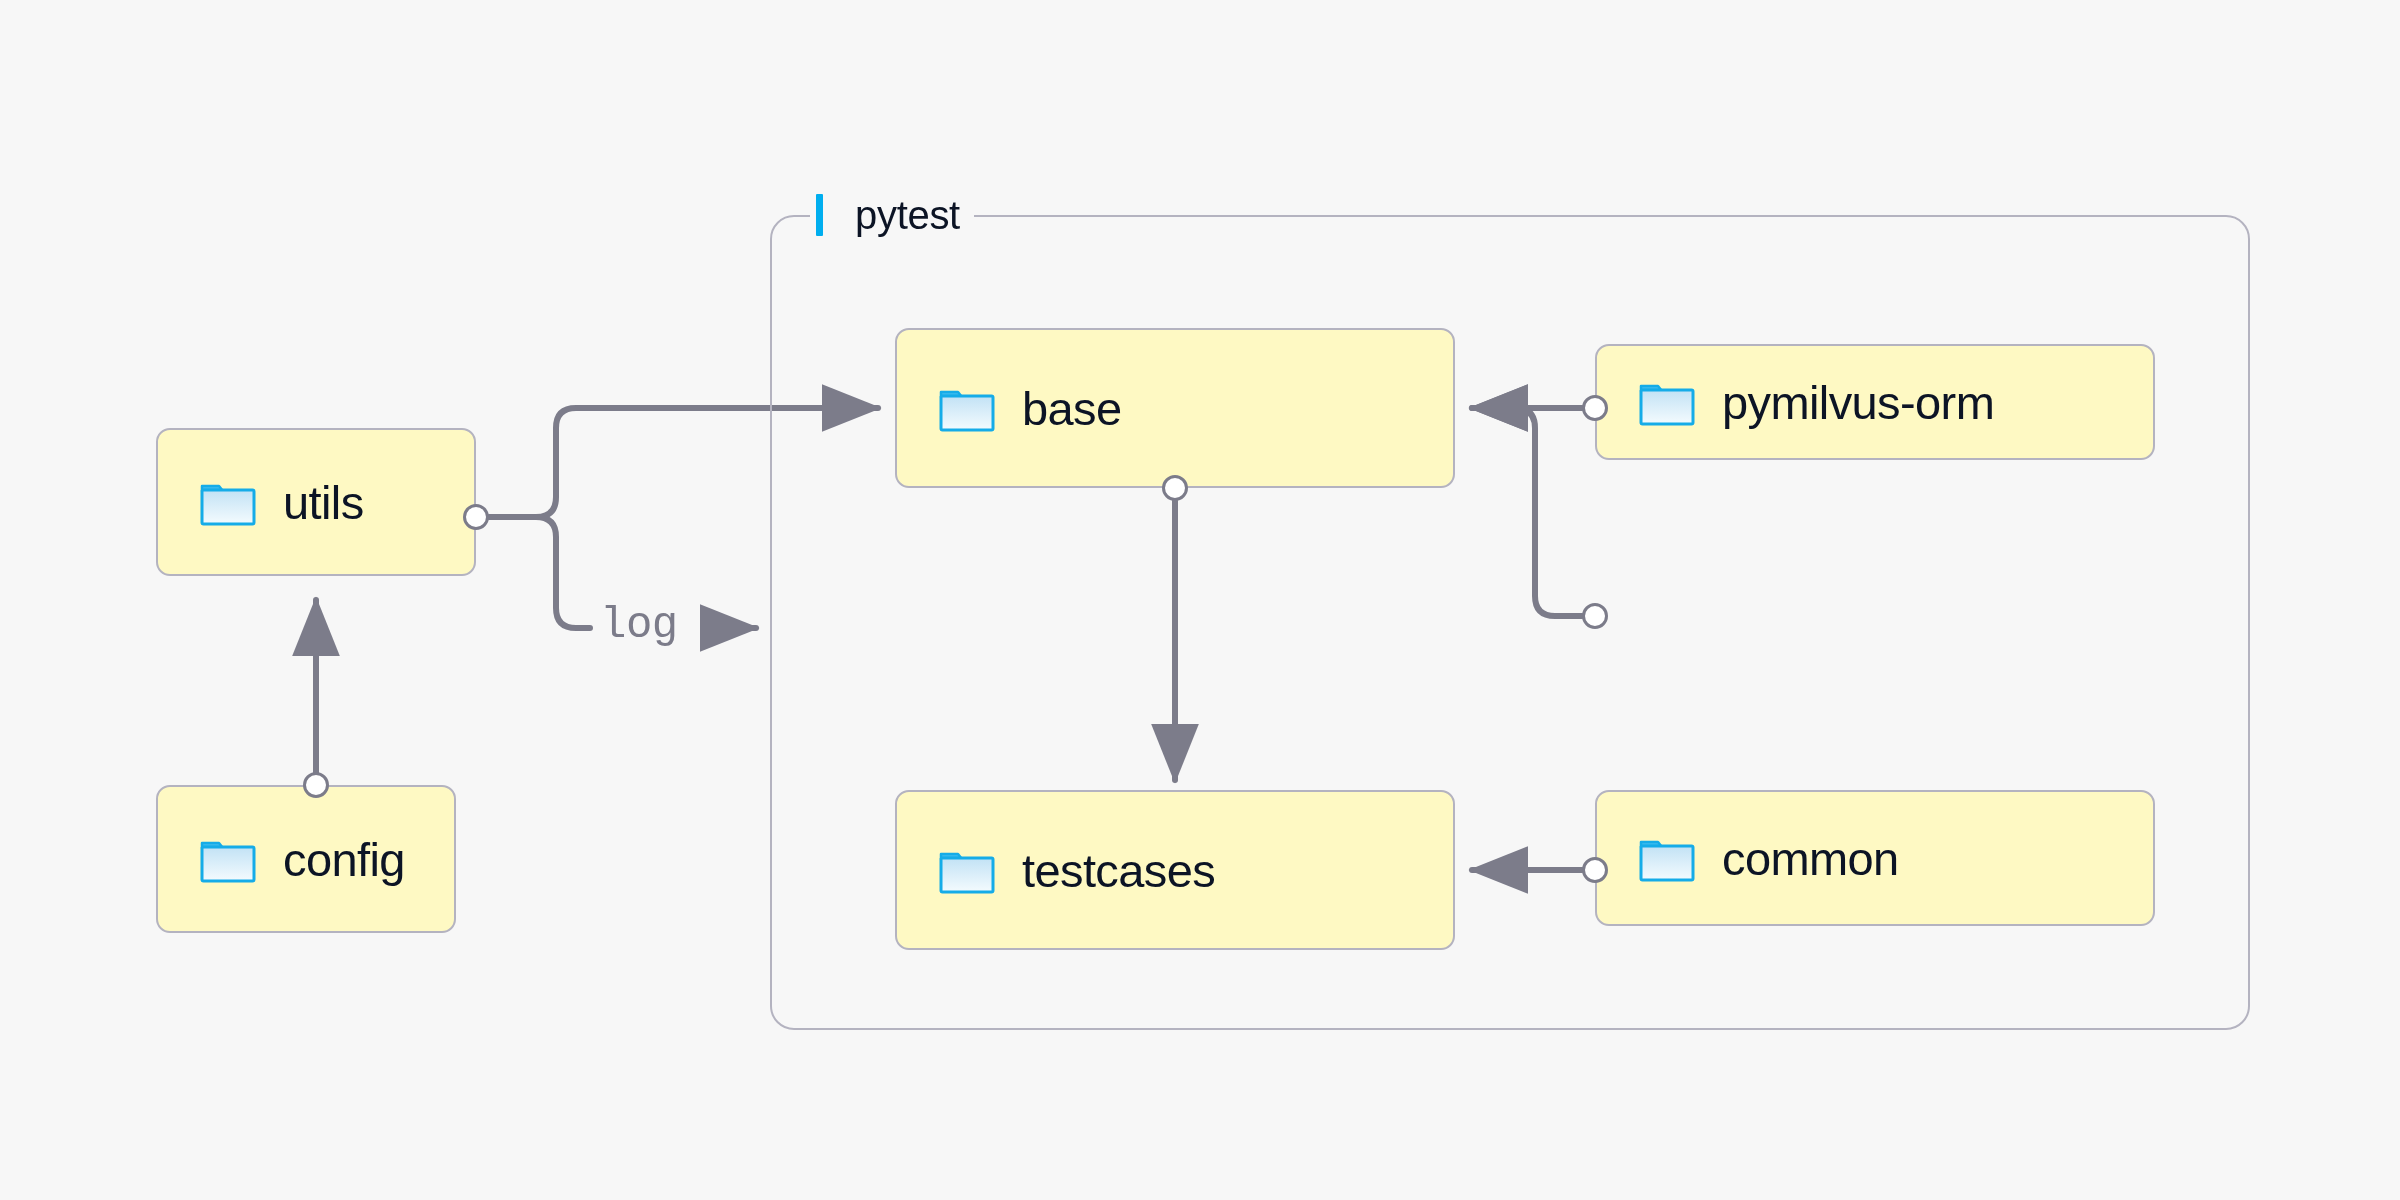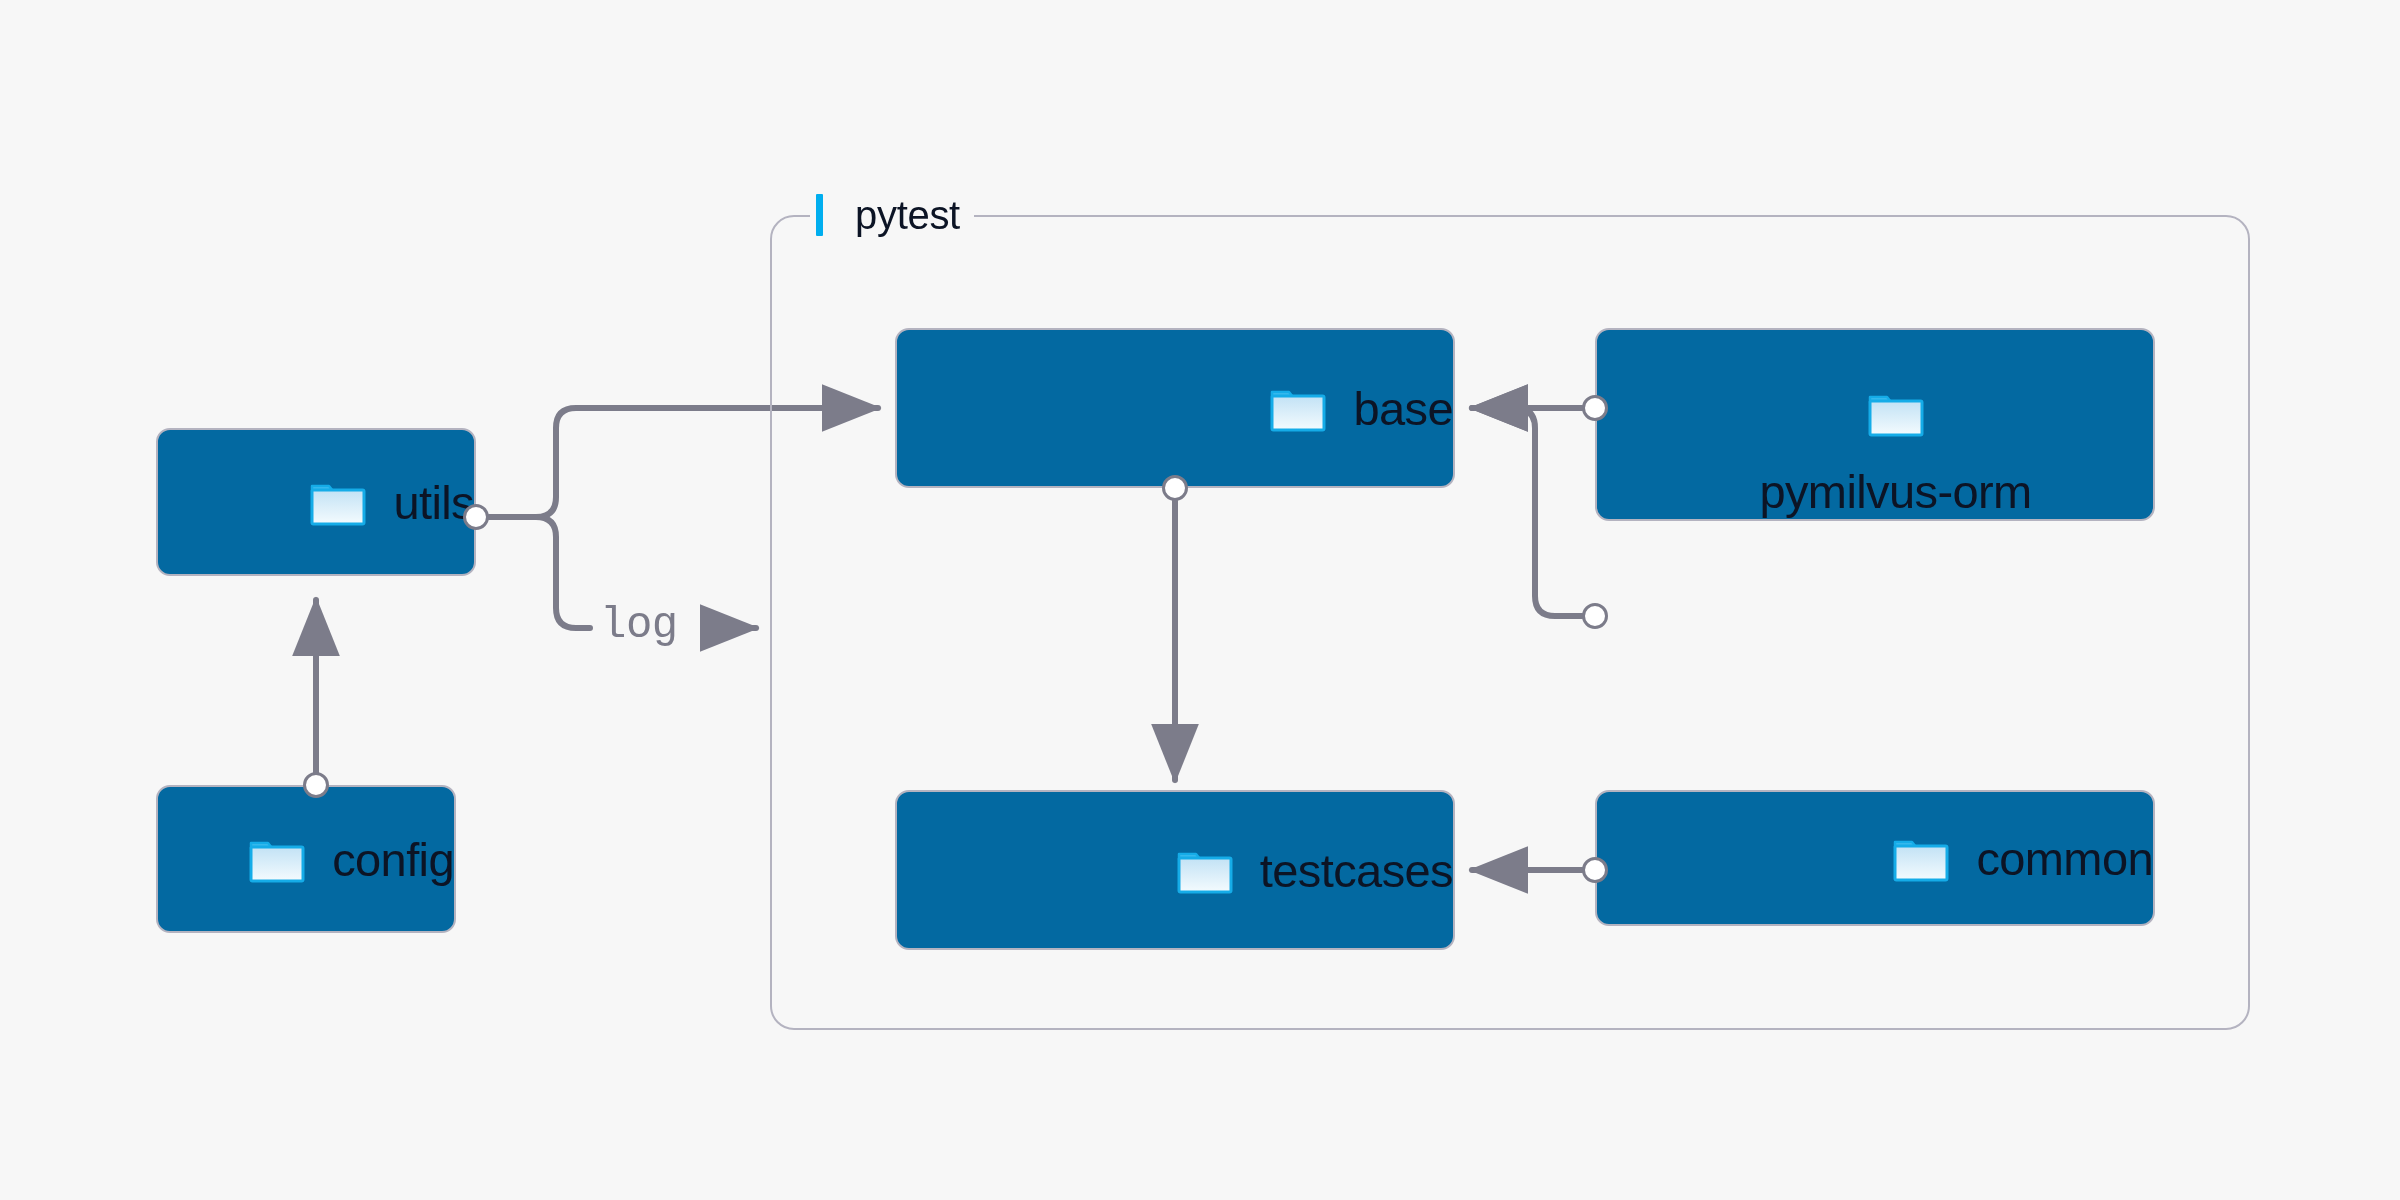--- a/index.html
+++ b/index.html
@@ -61,28 +61,27 @@
     font-size: 40px;
     color: #0c1425;
     letter-spacing: -0.3px;
     white-space: nowrap;
   }
 
   
   .node {
     position: absolute;
     box-sizing: border-box;
-    background: #0369a1;
+    background: #fef9c3;
     border: 2px solid #b4b3c0;
     border-radius: 14px;
     display: flex;
     align-items: center;
     padding-left: 41px;
     gap: 26px;
-    justify-content: flex-end;
   }
   .node-label {
     font-size: 47px;
     color: #0c1425;
     letter-spacing: -0.6px;
     white-space: nowrap;
   }
 
   
   .folder-icon {
@@ -193,21 +192,21 @@
   <div class="port" style="left:1162px; top:475px;"></div>
 
   <div class="node" style="left:895px; top:790px; width:560px; height:160px;">
     <svg class="folder-icon" viewBox="0 0 58 50">
       <path d="M3 9 h17 l4 5 h-21 z" fill="url(#folderTabGrad)" stroke="#15ace8" stroke-width="2.5" stroke-linejoin="round"></path>
       <rect x="3" y="13" width="52" height="34" rx="1.5" fill="url(#folderGrad)" stroke="#15ace8" stroke-width="3"></rect>
     </svg>
     <span class="node-label">testcases</span>
   </div>
 
-  <div class="node" style="left:1595px; top:328px; width:560px; height:193px;flex-direction:column;">
+  <div class="node" style="left:1595px; top:344px; width:560px; height:116px;">
     <svg class="folder-icon" viewBox="0 0 58 50">
       <path d="M3 9 h17 l4 5 h-21 z" fill="url(#folderTabGrad)" stroke="#15ace8" stroke-width="2.5" stroke-linejoin="round"></path>
       <rect x="3" y="13" width="52" height="34" rx="1.5" fill="url(#folderGrad)" stroke="#15ace8" stroke-width="3"></rect>
     </svg>
     <span class="node-label">pymilvus-orm</span>
   </div>
   <div class="port" style="left:1582px; top:395px;"></div>
 
   <div class="port" style="left:1582px; top:603px;"></div>
 

